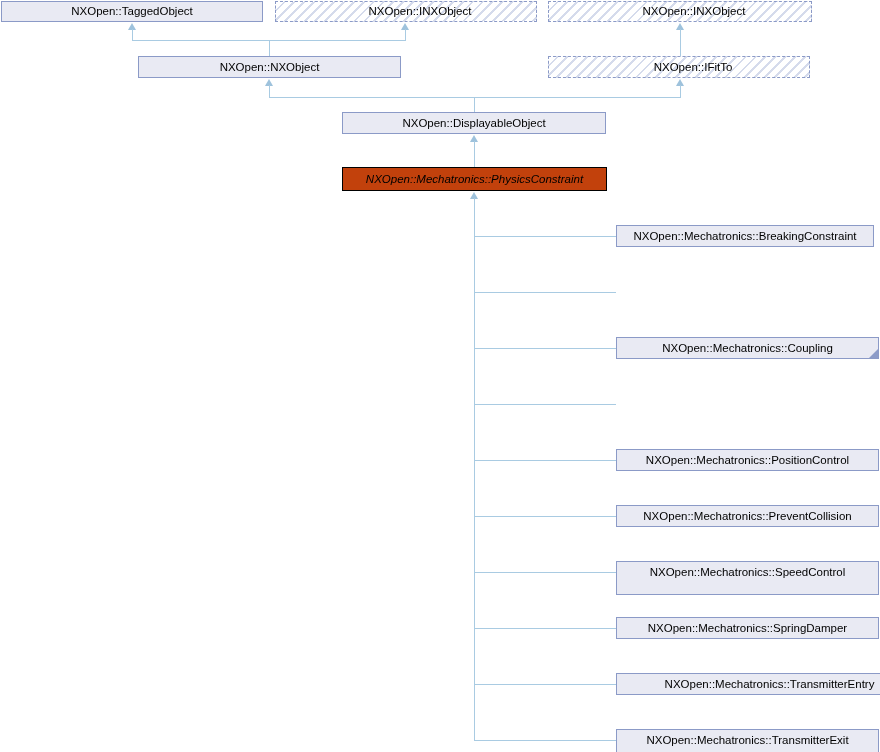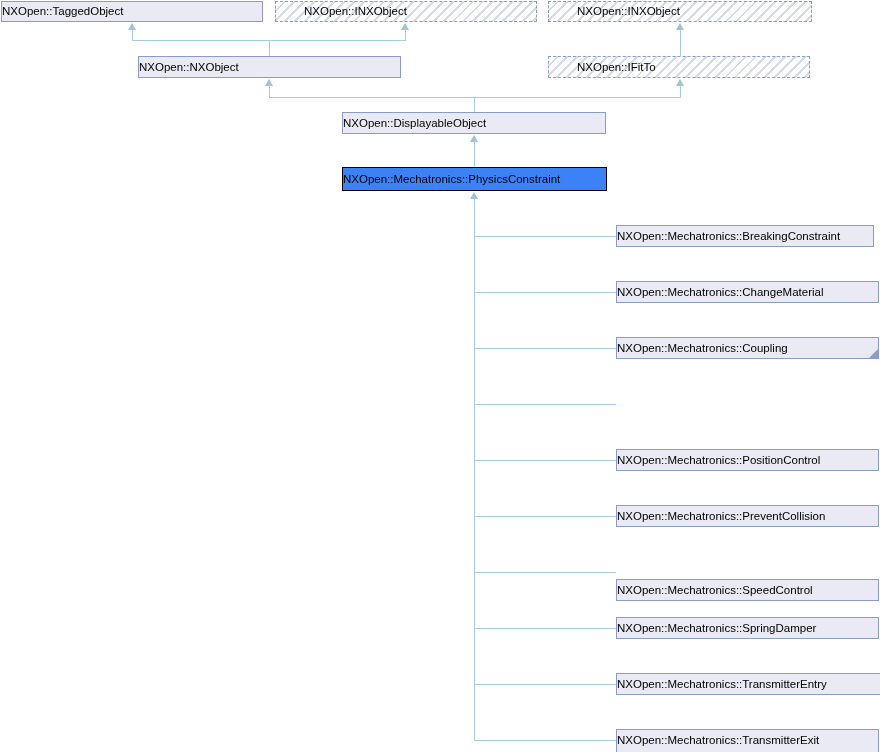--- a/index.html
+++ b/index.html
@@ -8,36 +8,37 @@
     width:880px;height:752px;
     background:#ffffff;
     font-family:"Liberation Sans", sans-serif;
     overflow:hidden;
   }
   .node{
     position:absolute;
     box-sizing:border-box;
     font-size:11.5px;
     color:#000000;
-    text-align:left;
+    text-align:center;
     white-space:nowrap;
     overflow:hidden;
   }
   .node.solid{
     background:#e9eaf3;
     border:1px solid #8b9ac7;
   }
   .node.iface{
     background:repeating-linear-gradient(135deg,#ffffff 0px,#ffffff 5px,#d5dbec 5px,#d5dbec 7px);
     border:1px dashed #8b9ac7;
     padding-left:28px;
   }
   .node.focus{
-    background:#3b82f6;
+    background:#c2410c;
     border:1px solid #000000;
+    font-style:italic;
   }
   .seg{
     position:absolute;
     background:#a9cbe2;
   }
   .arrow-up{
     position:absolute;
     width:0;height:0;
     border-left:4px solid transparent;
     border-right:4px solid transparent;
@@ -98,33 +99,32 @@
   <div class="node solid" style="left:138px;top:56px;width:263px;height:22px;line-height:20px">NXOpen::NXObject</div>
 
   <div class="node iface" style="left:548px;top:56px;width:262px;height:22px;line-height:20px">NXOpen::IFitTo</div>
 
   <div class="node solid" style="left:342px;top:112px;width:264px;height:22px;line-height:20px">NXOpen::DisplayableObject</div>
 
   <div class="node focus" style="left:342px;top:167px;width:265px;height:24px;line-height:22px">NXOpen::Mechatronics::PhysicsConstraint</div>
 
   <div class="node solid" style="left:616px;top:225px;width:258px;height:22px;line-height:20px">NXOpen::Mechatronics::BreakingConstraint</div>
 
-  <div class="node solid" style="left:616px;top:281px;width:263px;height:22px;line-height:20px">NXOpen::Mechatronics::ChangeMaterial</div>
 
   <div class="node solid" style="left:616px;top:337px;width:263px;height:22px;line-height:20px">
     <span>NXOpen::Mechatronics::Coupling</span>
     <span class="corner-tri"></span>
   </div>
 
 
   <div class="node solid" style="left:616px;top:449px;width:263px;height:22px;line-height:20px">NXOpen::Mechatronics::PositionControl</div>
 
   <div class="node solid" style="left:616px;top:505px;width:263px;height:22px;line-height:20px">NXOpen::Mechatronics::PreventCollision</div>
 
-  <div class="node solid" style="left:616px;top:579px;width:263px;height:22px;line-height:20px">NXOpen::Mechatronics::SpeedControl</div>
+  <div class="node solid" style="left:616px;top:561px;width:263px;height:34px;line-height:20px">NXOpen::Mechatronics::SpeedControl</div>
 
   <div class="node solid" style="left:616px;top:617px;width:263px;height:22px;line-height:20px">NXOpen::Mechatronics::SpringDamper</div>
 
   <div class="node solid" style="left:616px;top:673px;width:307px;height:22px;line-height:20px">NXOpen::Mechatronics::TransmitterEntry</div>
 
   <div class="node solid" style="left:616px;top:729px;width:263px;height:30px;line-height:20px">NXOpen::Mechatronics::TransmitterExit</div>
 
 </div>
 
 </body></html>

